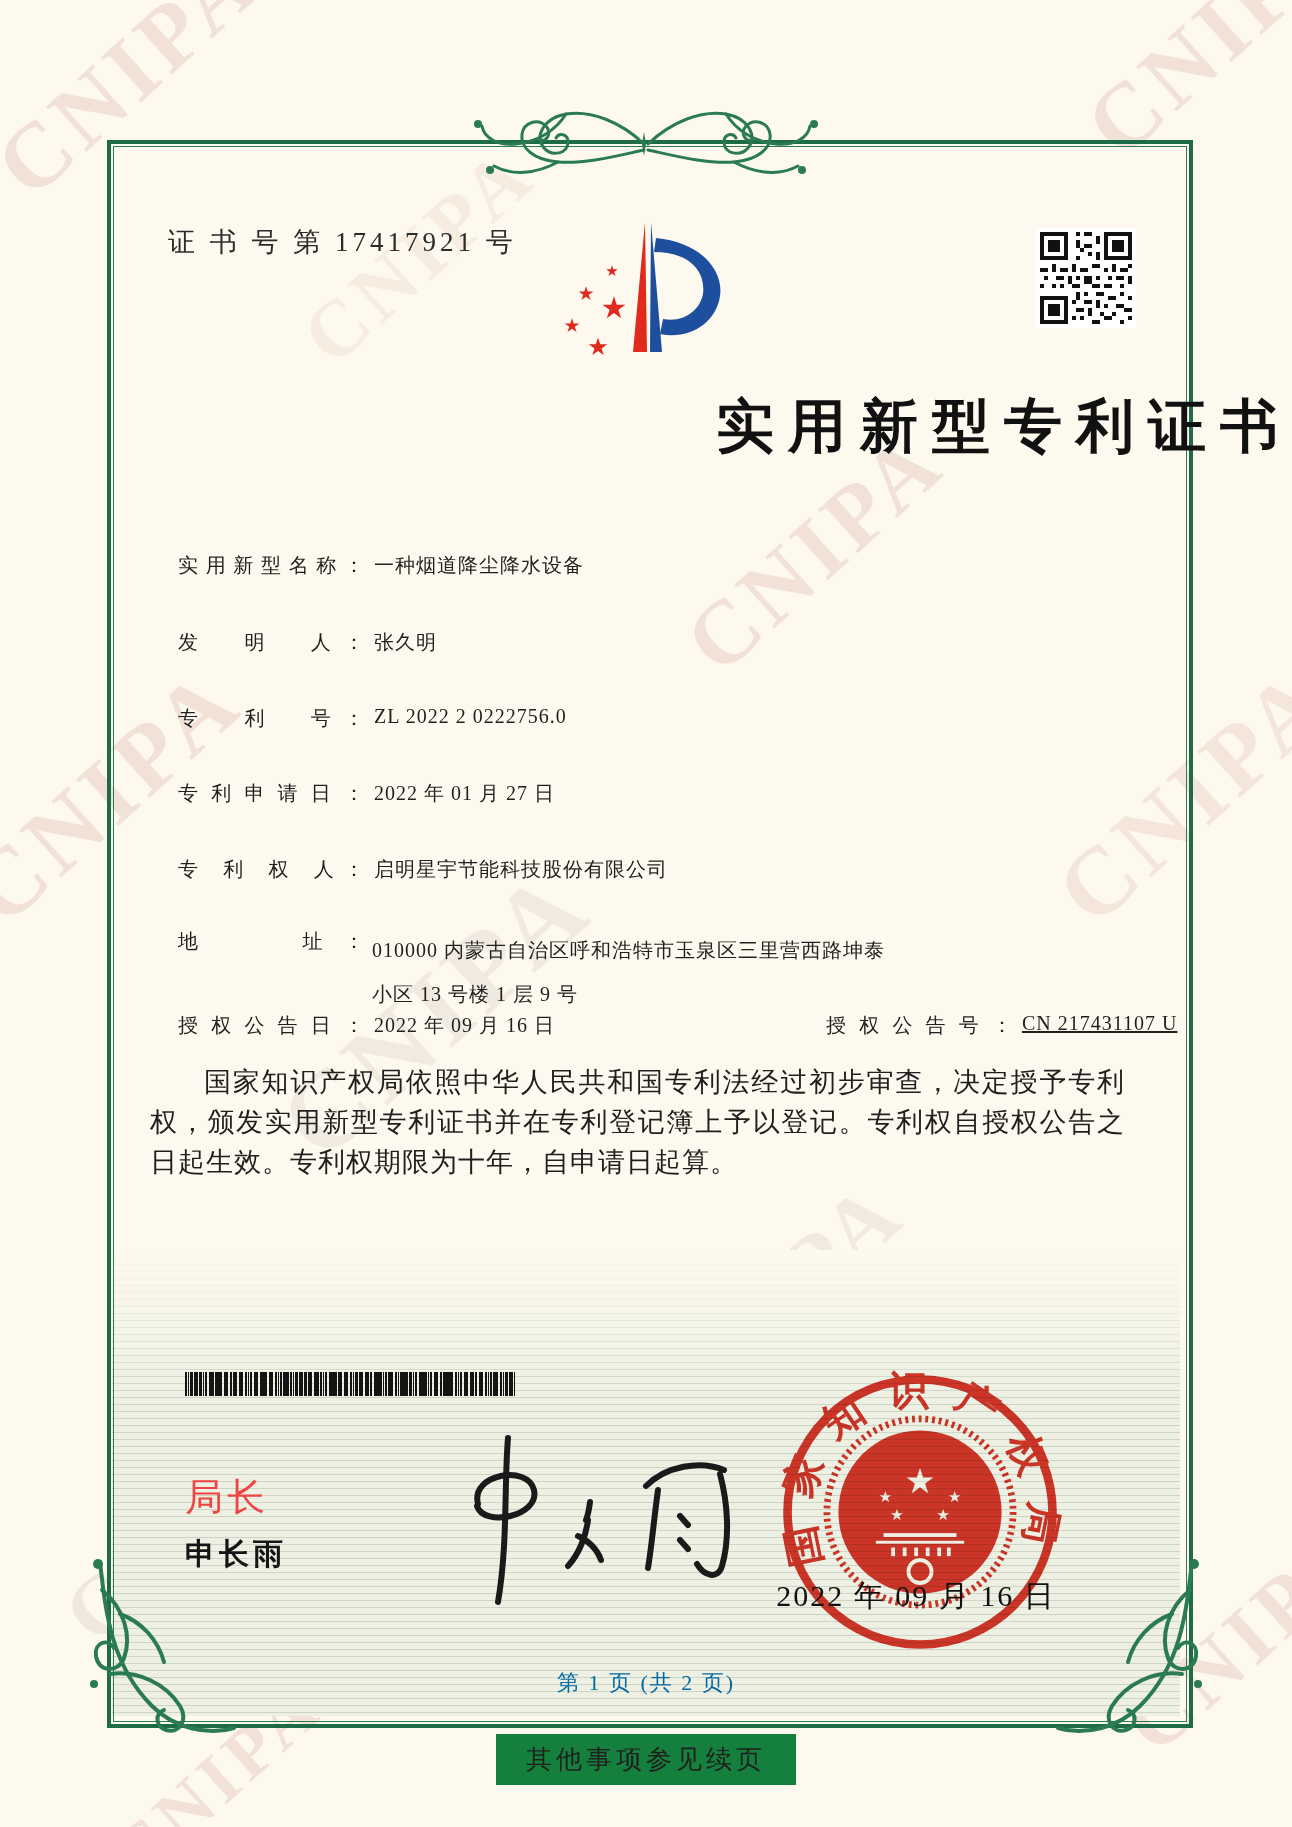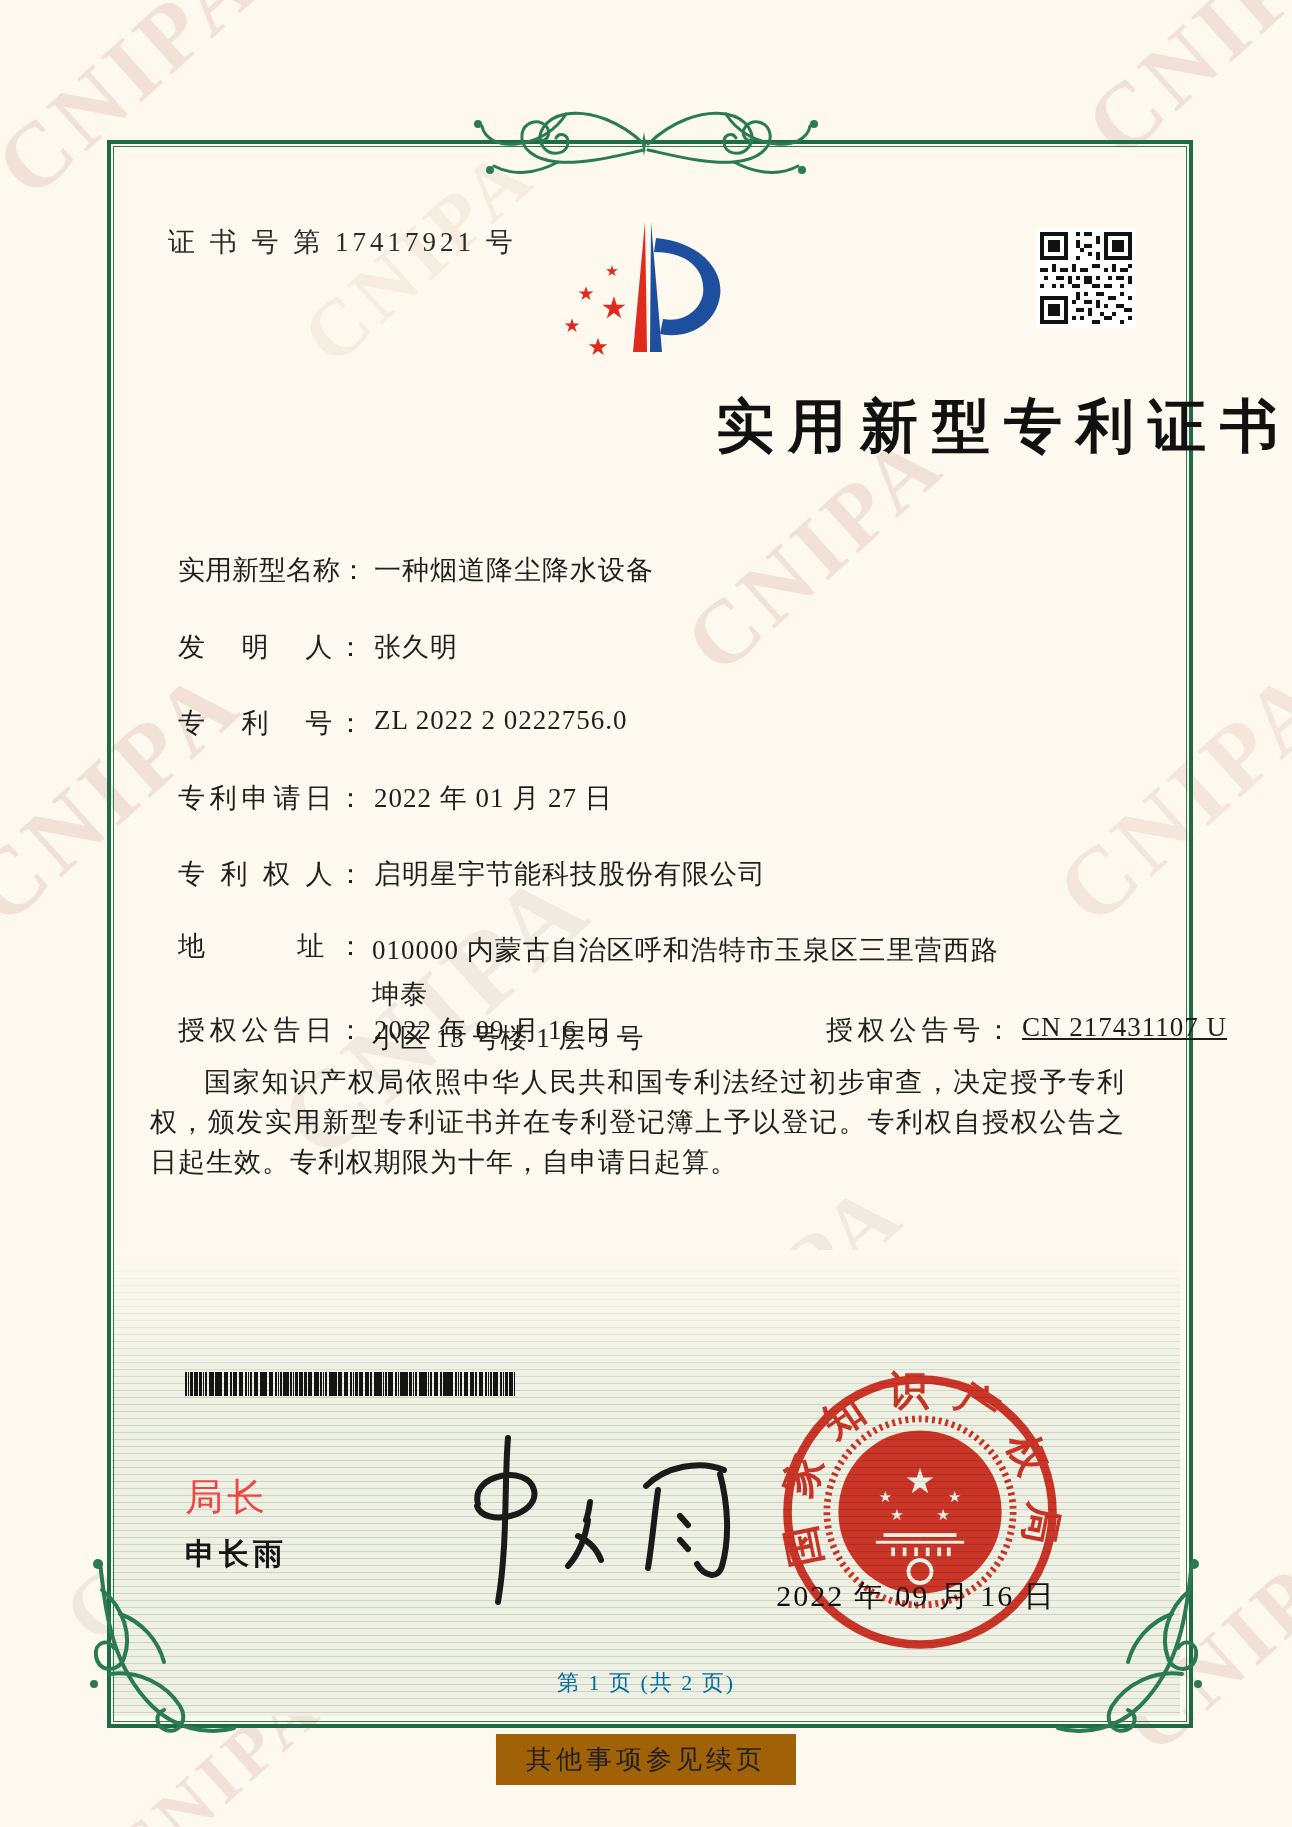--- a/index.html
+++ b/index.html
@@ -38,21 +38,21 @@
       background:linear-gradient(180deg,#fdf9ef 0%,rgba(253,249,239,0) 100%);}
 
   
   .cert-no{position:absolute;left:168px;top:224px;font-size:27px;letter-spacing:4px;color:#2b2b2b;}
   .logo{position:absolute;left:548px;top:200px;width:200px;height:160px;}
   .qr{position:absolute;left:1036px;top:228px;width:100px;height:100px;background:#fff;}
   .title{position:absolute;left:0;top:388px;width:100%;text-align:right;
          font-size:58px;font-weight:bold;letter-spacing:14px;color:#111;}
 
   
-  .frow{position:absolute;left:178px;font-size:27px;color:#1f1f1f;white-space:nowrap;}
+  .frow{position:absolute;left:178px;font-size:20px;color:#1f1f1f;white-space:nowrap;}
   .flabel{display:inline-block;width:186px;text-align:justify;text-align-last:justify;
           vertical-align:top;}
   .fvalue{margin-left:10px;letter-spacing:1px;}
   .addr-lines{display:inline-block;vertical-align:top;margin-left:8px;letter-spacing:1px;
           white-space:normal;width:640px;line-height:44px;}
   .addr-lines span{display:block;}
   .grant-right{position:absolute;left:648px;top:0;text-decoration:underline;}
 
   
   .body-text{position:absolute;left:150px;top:1062px;width:992px;font-size:27px;
@@ -74,21 +74,21 @@
 
   .seal{position:absolute;left:776px;top:1368px;width:288px;height:288px;
         mix-blend-mode:multiply;opacity:0.93;}
   .seal svg text{font-family:"Liberation Sans","DejaVu Sans",sans-serif;}
   .seal-date{position:absolute;left:766px;top:1576px;width:300px;text-align:center;
       font-size:30px;color:#111;letter-spacing:2px;white-space:nowrap;}
 
   .page-num{position:absolute;left:0;top:1668px;width:100%;text-align:center;
       font-size:22px;letter-spacing:2px;color:#0369a1;}
   .note{position:absolute;left:0;top:1734px;width:100%;text-align:center;}
-  .note span{display:inline-block;background:#a16207;padding:8px 30px;font-size:26px;
+  .note span{display:inline-block;background:#15803d;padding:8px 30px;font-size:26px;
       letter-spacing:4px;color:#1f1f1f;}
 
   .flourish{position:absolute;width:170px;height:200px;}
   .flourish-left{left:68px;top:1556px;}
   .flourish-right{left:1054px;top:1556px;transform:scaleX(-1);}
   .ornament{position:absolute;left:416px;top:92px;width:460px;height:100px;}
 </style>
 </head>
 <body>
 

